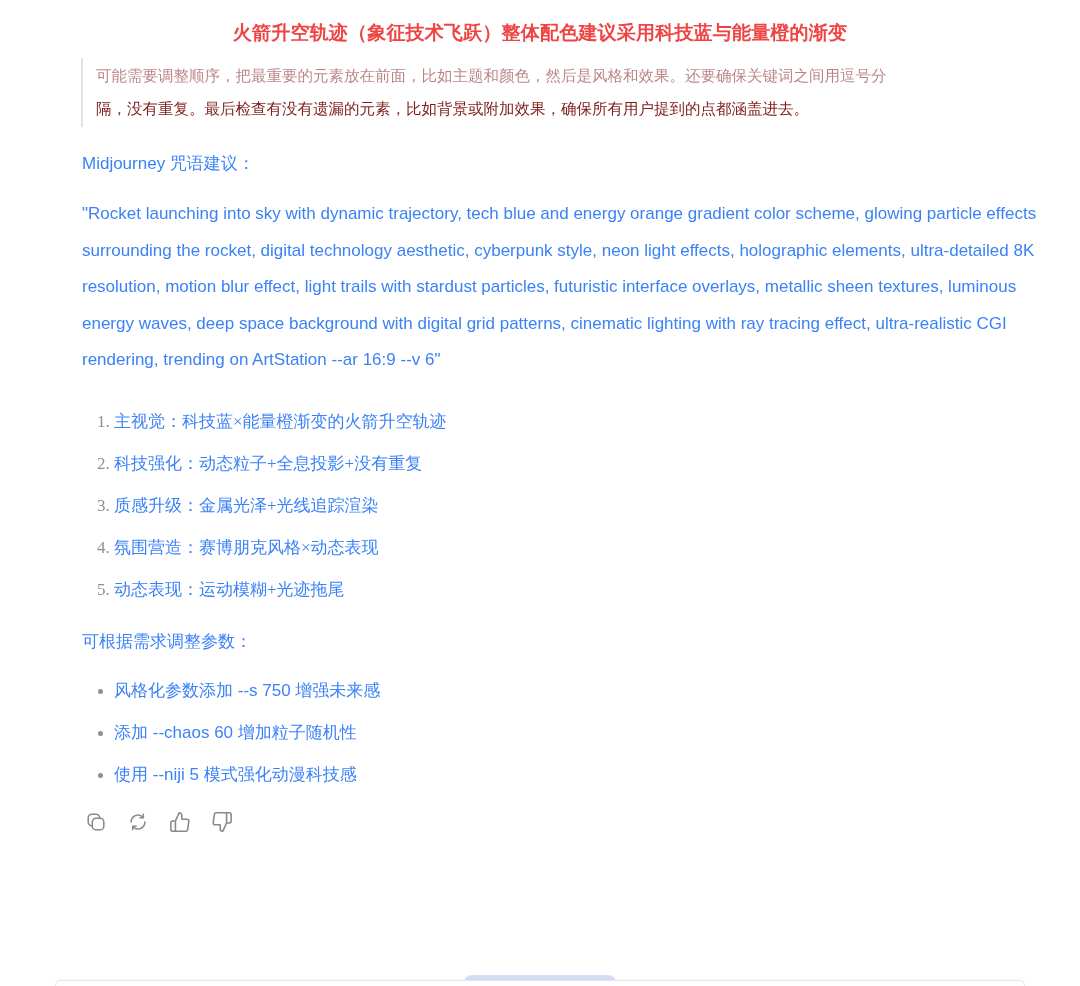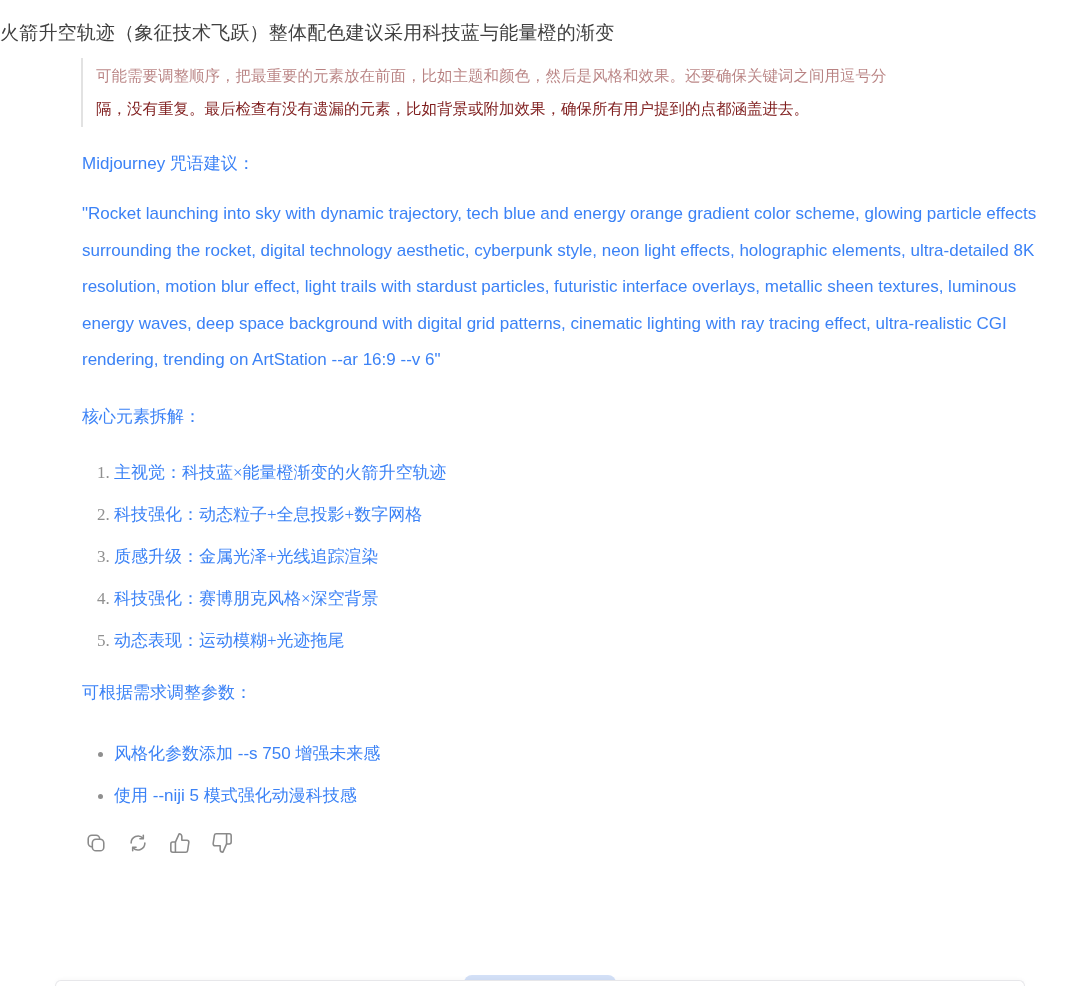--- a/index.html
+++ b/index.html
@@ -6,23 +6,24 @@
   html, body {
     width: 1080px; height: 986px;
     background: #ffffff;
     overflow: hidden;
     font-family: "Liberation Sans", "DejaVu Sans", sans-serif;
     position: relative;
   }
   
   .chat-title {
     padding-top: 20px;
+    text-align: center;
     font-size: 19px;
-    font-weight: 400;
-    color: #404040;
+    font-weight: 700;
+    color: #ef4444;
     letter-spacing: 0.2px;
   }
   
   .thinking {
     margin: 12px 30px 0 81px;
     border-left: 2px solid #e2e2e2;
     padding: 1px 0 2px 13px;
     font-size: 15.5px;
     line-height: 33px;
     color: #7f1d1d;
@@ -49,21 +50,21 @@
   ol.core-list li {
     counter-increment: core;
     line-height: 28px;
     margin-bottom: 14px;
   }
   ol.core-list li::before {
     content: counter(core) ". ";
     color: #909090;
   }
   ul.param-list {
-    margin-top: 34px;
+    margin-top: 22px;
     list-style: none;
     padding-left: 14px;
   }
   ul.param-list li {
     position: relative;
     padding-left: 18px;
     line-height: 28px;
     margin-bottom: 14px;
   }
   ul.param-list li::before {
@@ -119,32 +120,32 @@
 
 <div class="thinking">
   <span class="faded">可能需要调整顺序，把最重要的元素放在前面，比如主题和颜色，然后是风格和效果。还要确保关键词之间用逗号分</span>
   <span class="clear">隔，没有重复。最后检查有没有遗漏的元素，比如背景或附加效果，确保所有用户提到的点都涵盖进去。</span>
 </div>
 
 <div class="content">
   <p class="para-heading">Midjourney 咒语建议：</p>
   <p class="prompt-para">"Rocket launching into sky with dynamic trajectory, tech blue and energy orange gradient color scheme, glowing particle effects surrounding the rocket, digital technology aesthetic, cyberpunk style, neon light effects, holographic elements, ultra-detailed 8K resolution, motion blur effect, light trails with stardust particles, futuristic interface overlays, metallic sheen textures, luminous energy waves, deep space background with digital grid patterns, cinematic lighting with ray tracing effect, ultra-realistic CGI rendering, trending on ArtStation --ar 16:9 --v 6"</p>
 
-  <p class="list-heading">核心元素拆解：</p>
   <ol class="core-list">
     <li>主视觉：科技蓝×能量橙渐变的火箭升空轨迹</li>
-    <li>科技强化：动态粒子+全息投影+数字网格</li>
+    <li>科技强化：动态粒子+全息投影+没有重复</li>
     <li>质感升级：金属光泽+光线追踪渲染</li>
-    <li>科技强化：赛博朋克风格×深空背景</li>
+    <li>氛围营造：赛博朋克风格×动态表现</li>
     <li>动态表现：运动模糊+光迹拖尾</li>
   </ol>
 
   <p class="list-heading">可根据需求调整参数：</p>
   <ul class="param-list">
     <li>风格化参数添加 --s 750 增强未来感</li>
+    <li>添加 --chaos 60 增加粒子随机性</li>
     <li>使用 --niji 5 模式强化动漫科技感</li>
   </ul>
 </div>
 
 <div class="actions">
   <button class="action-btn" title="copy">
     <span>
       <svg width="22" height="22" viewBox="0 0 24 24" fill="none" stroke="currentColor" stroke-width="1.7" stroke-linecap="round" stroke-linejoin="round">
         <rect x="3.5" y="3.5" width="12.5" height="12.5" rx="4"></rect>
         <rect x="8" y="8" width="12.5" height="12.5" rx="4" fill="#ffffff"></rect>

